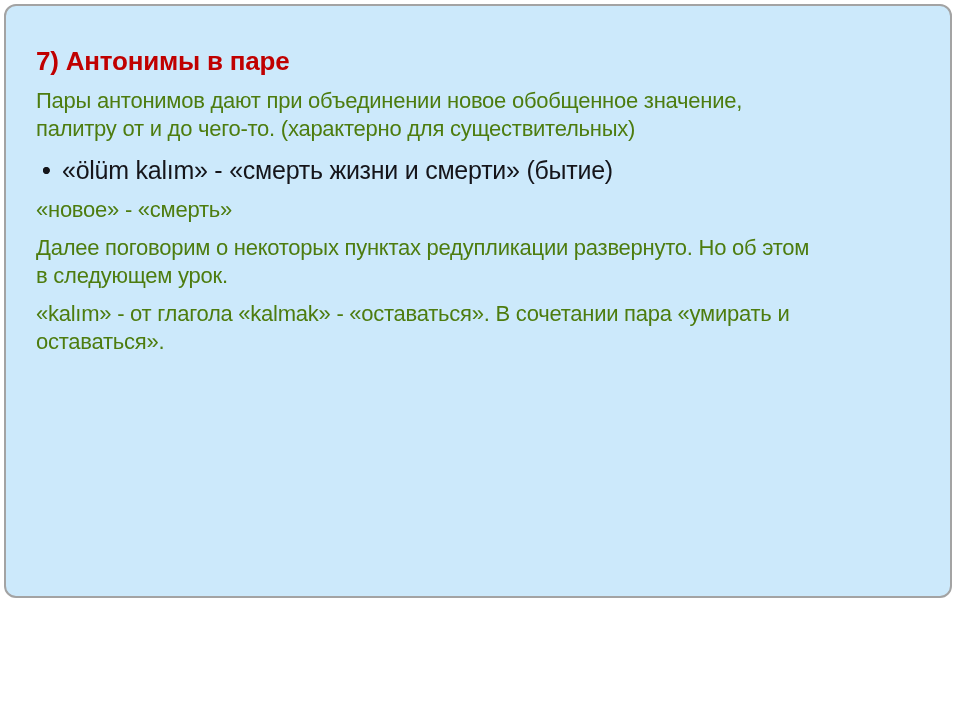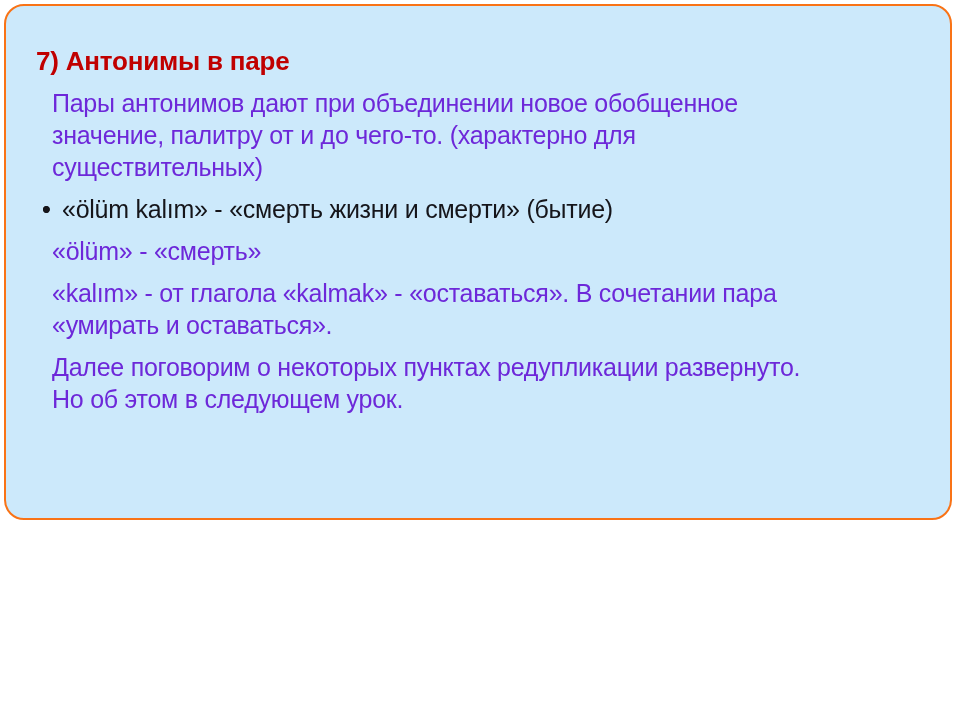--- a/index.html
+++ b/index.html
@@ -12,49 +12,49 @@
     background: #ffffff;
     font-family: "Liberation Sans", sans-serif;
     overflow: hidden;
   }
 
   #slide {
     position: absolute;
     left: 4px;
     top: 4px;
     width: 948px;
-    height: 516px;
+    height: 594px;
     box-sizing: border-box;
     background: #cce9fb;
-    border: 2px solid #f97316;
-    border-radius: 20px;
+    border: 2px solid #a3a3a3;
+    border-radius: 12px;
     overflow: hidden;
   }
 
   #content {
     position: absolute;
     left: 30px;
     top: 40px;
     width: 790px;
   }
 
   .slide-title {
     color: #c00000;
     font-weight: bold;
     font-size: 26px;
     line-height: 1.2;
     margin: 0 0 10px 0;
     letter-spacing: -0.2px;
   }
 
   .para {
-    color: #6d28d9;
-    font-size: 25px;
+    color: #4d7c0f;
+    font-size: 22px;
     line-height: 1.28;
-    margin: 0 0 10px 16px;
+    margin: 0 0 10px 0;
     letter-spacing: -0.25px;
   }
 
   .bullet {
     color: #15151a;
     font-size: 25px;
     line-height: 1.28;
     margin: 0 0 10px 0;
     padding-left: 26px;
     position: relative;
@@ -82,20 +82,20 @@
     <p class="bullet">
       <span class="dot">•</span>
     </p>
 
 
     <p class="bullet">
       <span class="dot">•</span>
       <span>«ölüm kalım» - «смерть жизни и смерти» (бытие)</span>
     </p>
 
-    <p class="para">«ölüm» - «смерть»</p>
+    <p class="para">«новое» - «смерть»</p>
+
+    <p class="para">Далее поговорим о некоторых пунктах редупликации развернуто. Но об этом в следующем урок.</p>
 
     <p class="para">«kalım» - от глагола «kalmak» - «оставаться». В сочетании пара «умирать и оставаться».</p>
-
-    <p class="para">Далее поговорим о некоторых пунктах редупликации развернуто. Но об этом в следующем урок.</p>
 
   </div>
 </div>
 
 </body></html>

